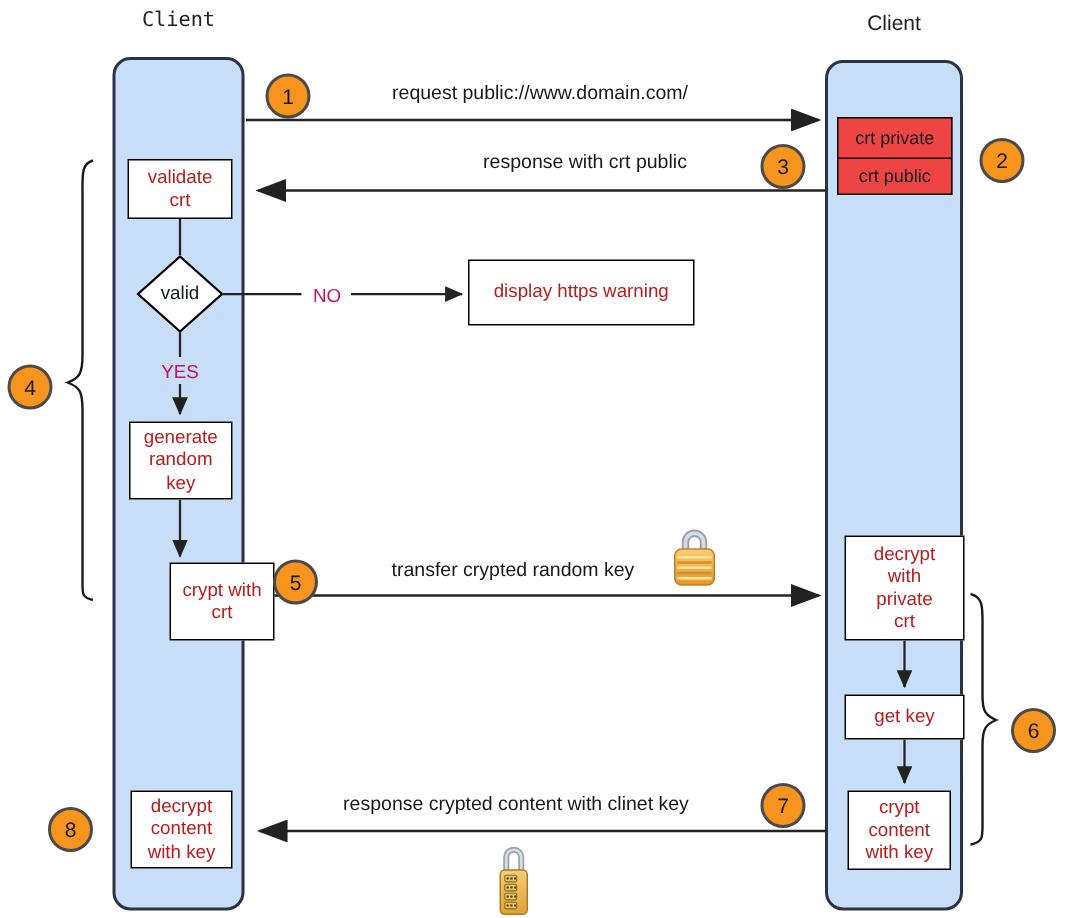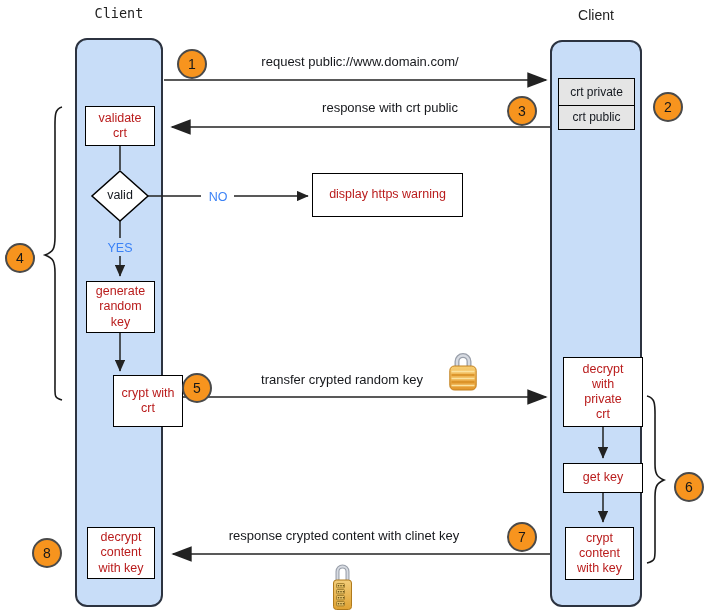--- a/index.html
+++ b/index.html
@@ -6,25 +6,25 @@
   .canvas{position:relative;width:710px;height:612px;background:#ffffff;overflow:hidden;
           font-family:"Liberation Sans",sans-serif;color:#111;}
   .lane{position:absolute;background:#c8ddf8;border:2px solid #2c3340;border-radius:12px;
         box-sizing:border-box;z-index:1;}
   .lane-title{position:absolute;text-align:center;font-size:14px;color:#222;z-index:3;}
   .mono{font-family:"DejaVu Sans Mono",monospace;font-size:13.5px;}
   svg.overlay{position:absolute;left:0;top:0;z-index:2;}
   .node{position:absolute;background:#ffffff;border:1.5px solid #000;box-sizing:border-box;
         display:flex;align-items:center;justify-content:center;text-align:center;
         font-size:12.5px;line-height:1.22;white-space:pre-line;z-index:3;color:#b91c1c;}
-  .cert{position:absolute;box-sizing:border-box;border:1.5px solid #000;background:#e5e5e5;z-index:3;}
+  .cert{position:absolute;box-sizing:border-box;border:1.5px solid #000;background:#ef4444;z-index:3;}
   .cert .cell{display:flex;align-items:center;justify-content:center;font-size:12px;
         box-sizing:border-box;color:#14181f;}
   .cert .cell.top{border-bottom:1.5px solid #000;}
-  .flowlabel{position:absolute;text-align:center;font-size:12.5px;z-index:3;color:#3b82f6;}
+  .flowlabel{position:absolute;text-align:center;font-size:12.5px;z-index:3;color:#be185d;}
   .msglabel{position:absolute;text-align:center;font-size:13px;z-index:3;color:#16181c;}
   .diamond-label{position:absolute;text-align:center;font-size:12.5px;z-index:3;color:#14181f;}
   .step{position:absolute;width:30px;height:30px;border-radius:50%;background:#f7941e;
         border:2px solid #4a4a4a;box-sizing:border-box;display:flex;align-items:center;
         justify-content:center;font-size:14px;color:#181818;z-index:4;}
   .icon-svg{position:absolute;z-index:3;}
 </style>
 </head>
 <body>
 

